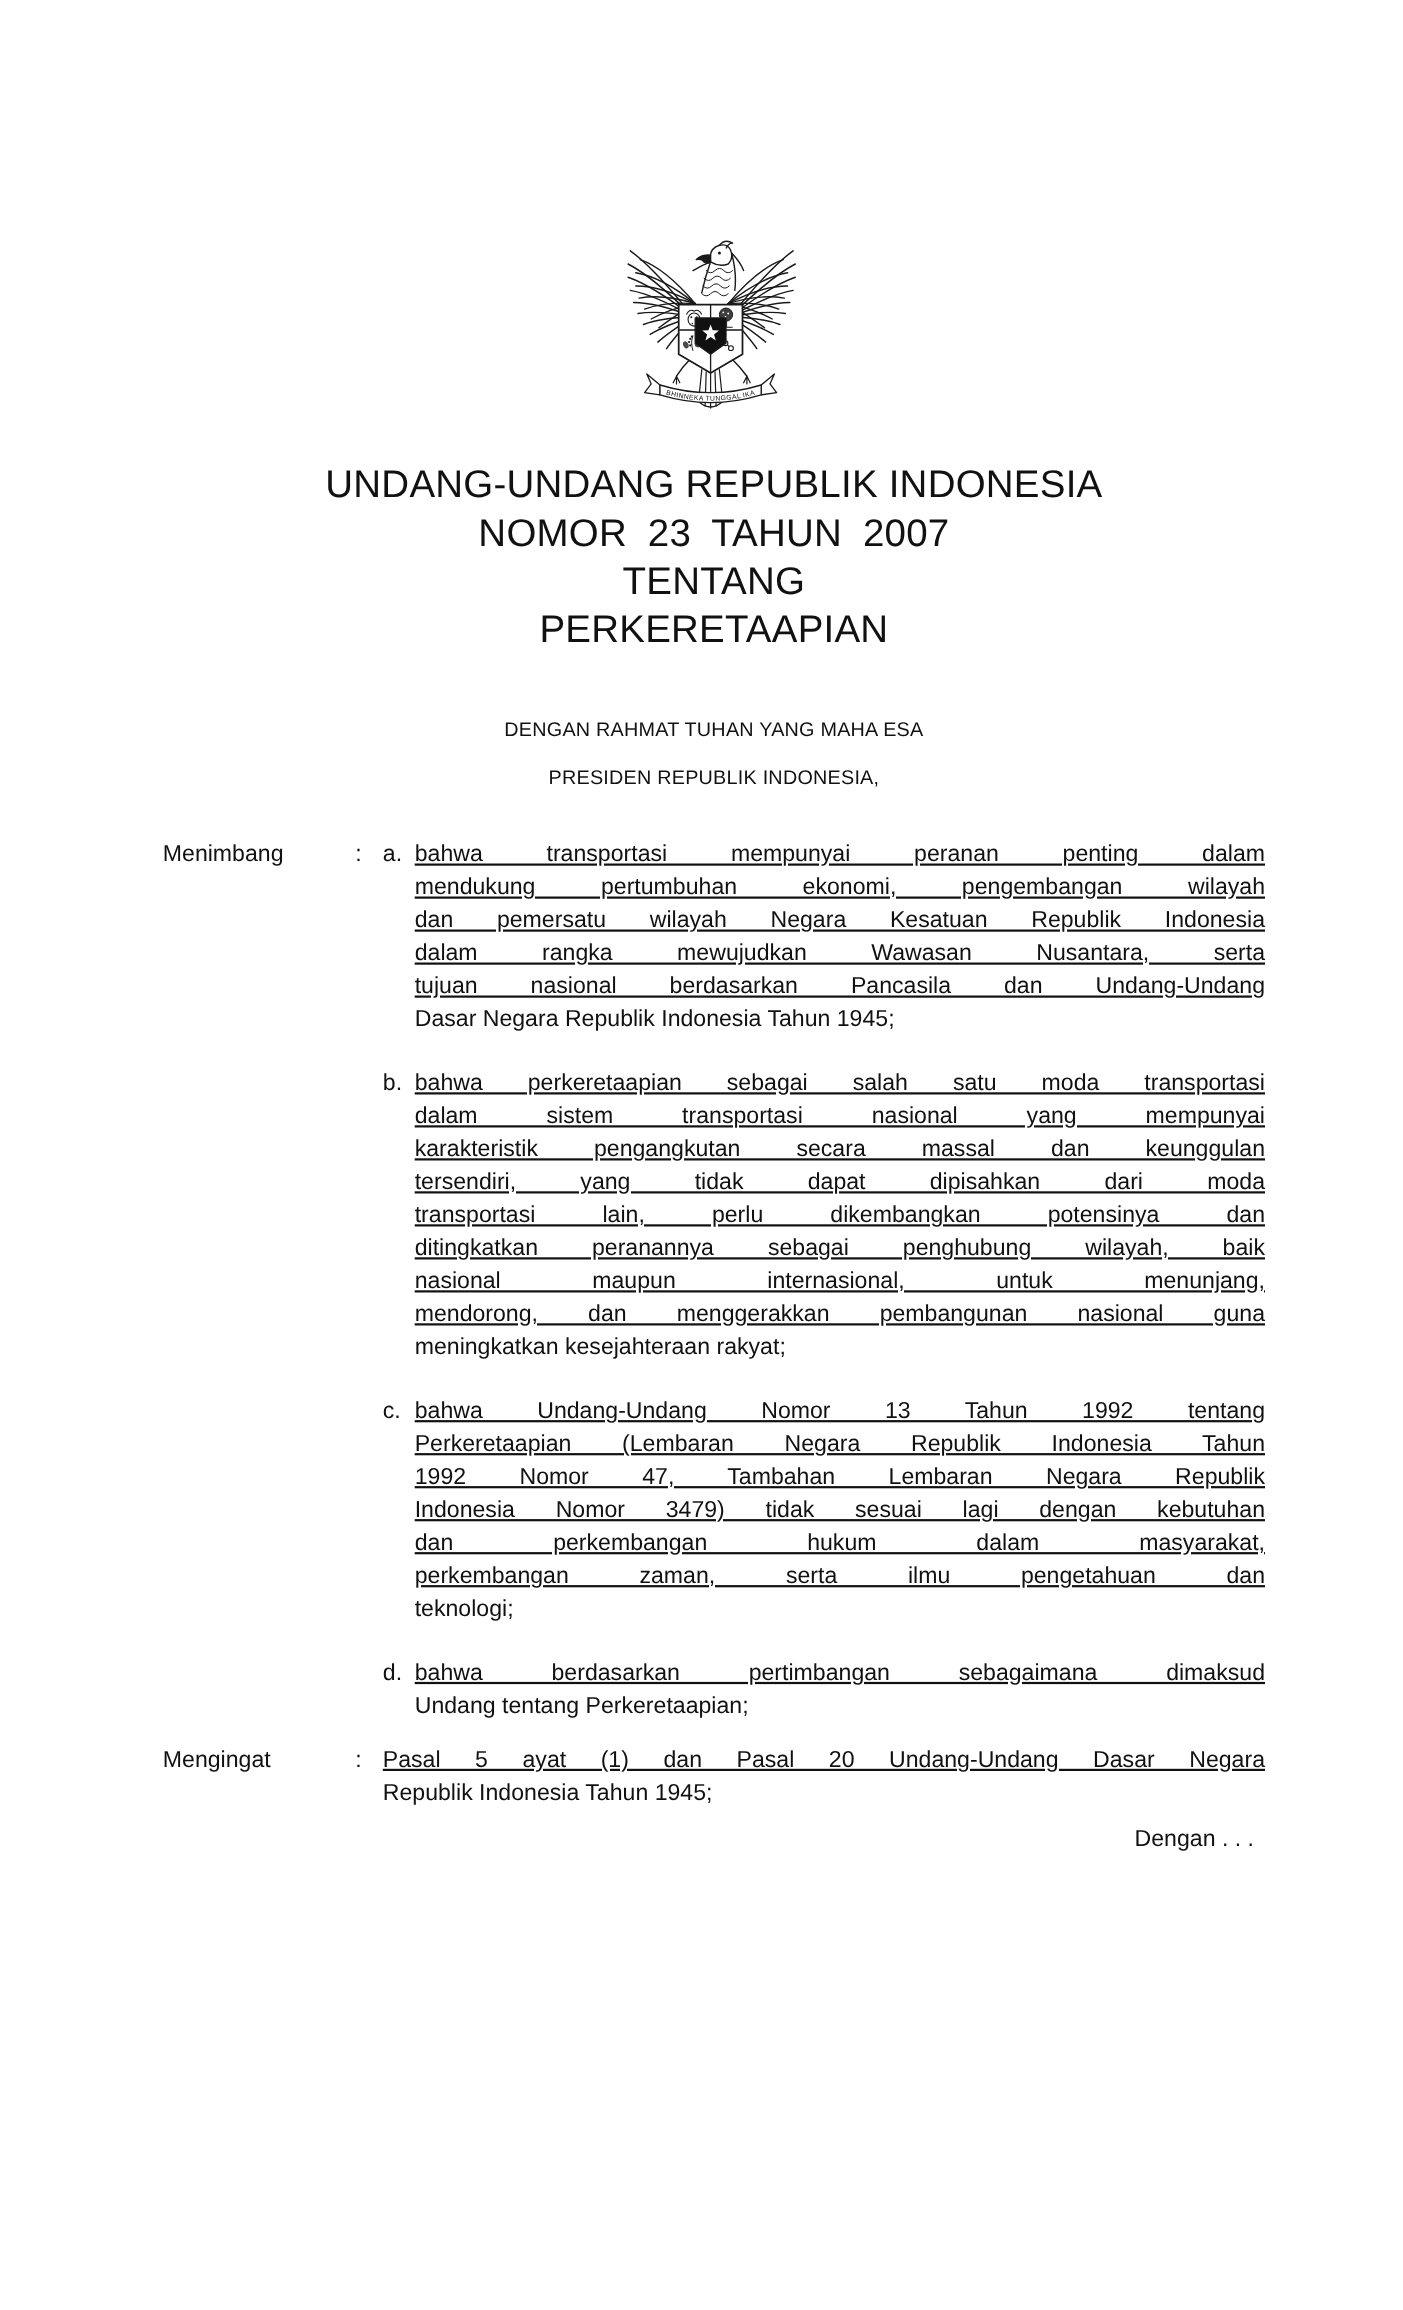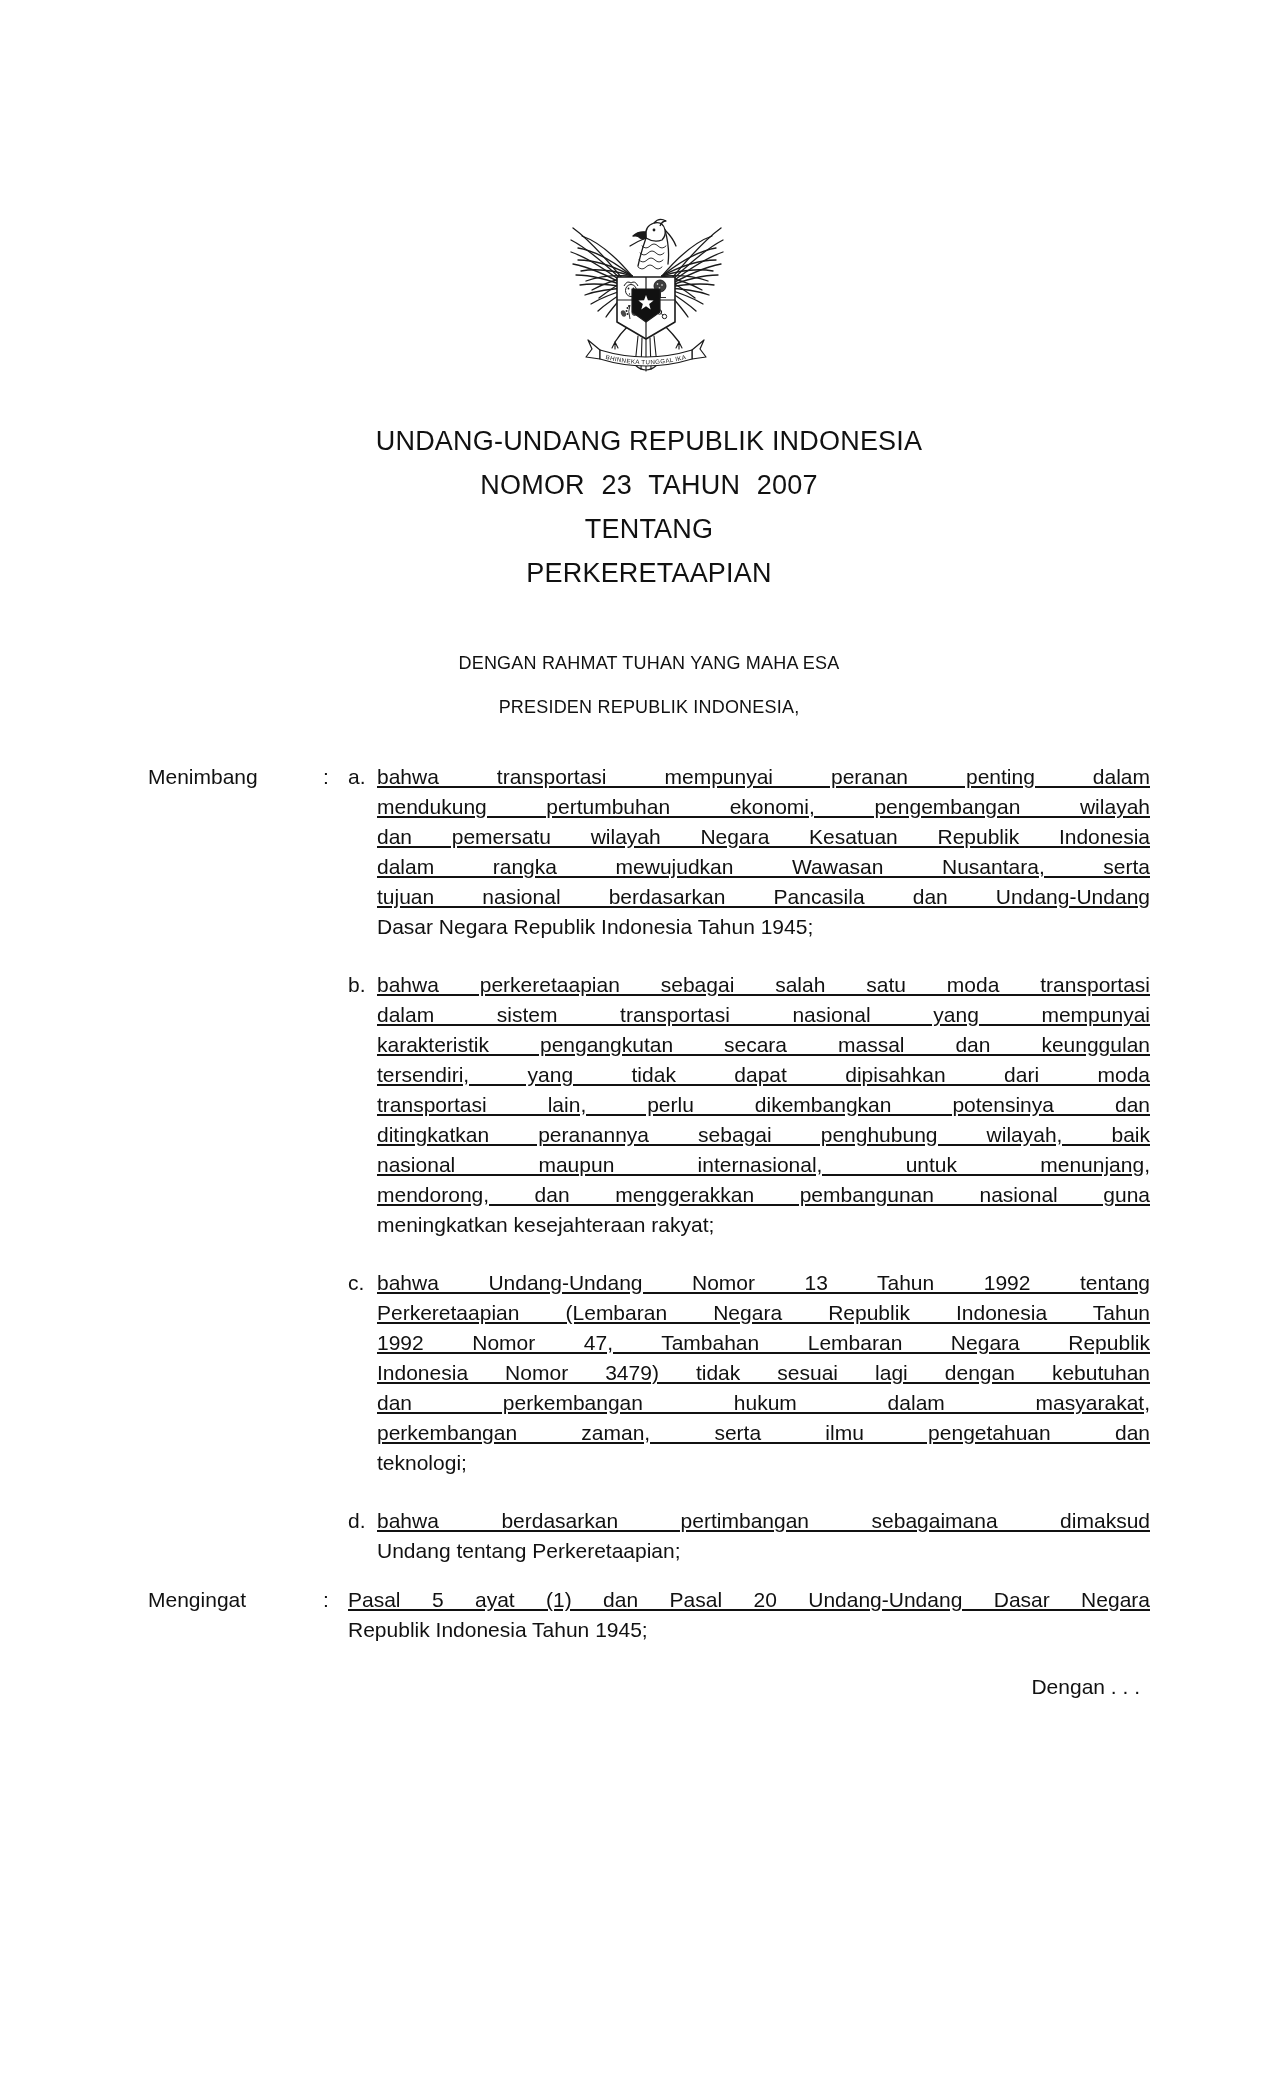--- a/index.html
+++ b/index.html
@@ -18,21 +18,21 @@
     left: 570px;
     width: 155px;
     height: 160px;
   }
   .title-block {
     position: absolute;
     top: 419px;
     left: 148px;
     width: 1002px;
     text-align: center;
-    font-size: 27px;
+    font-size: 35px;
     line-height: 44px;
     letter-spacing: 0.2px;
     white-space: nowrap;
   }
   .num-line { word-spacing: 9px; }
   .preamble {
     position: absolute;
     top: 641px;
     left: 148px;
     width: 1002px;
@@ -56,21 +56,21 @@
     align-items: start;
   }
   .legal-row { margin-top: 19px; }
   .item { display: flex; margin-bottom: 28px; }
   .item:last-child { margin-bottom: 0; }
   .marker { flex: 0 0 29px; width: 29px; }
   .itext { flex: 1; min-width: 0; }
   .jl { text-align: justify; text-align-last: justify; text-justify: inter-word; text-decoration: underline; }
   .ll { text-align: left; text-align-last: left; }
   .catchword {
-    margin-top: 27px;
+    margin-top: 12px;
     text-align: right;
     padding-right: 10px;
   }
 </style>
 </head>
 <body>
 
 <div class="page">
 
   <div class="emblem">

